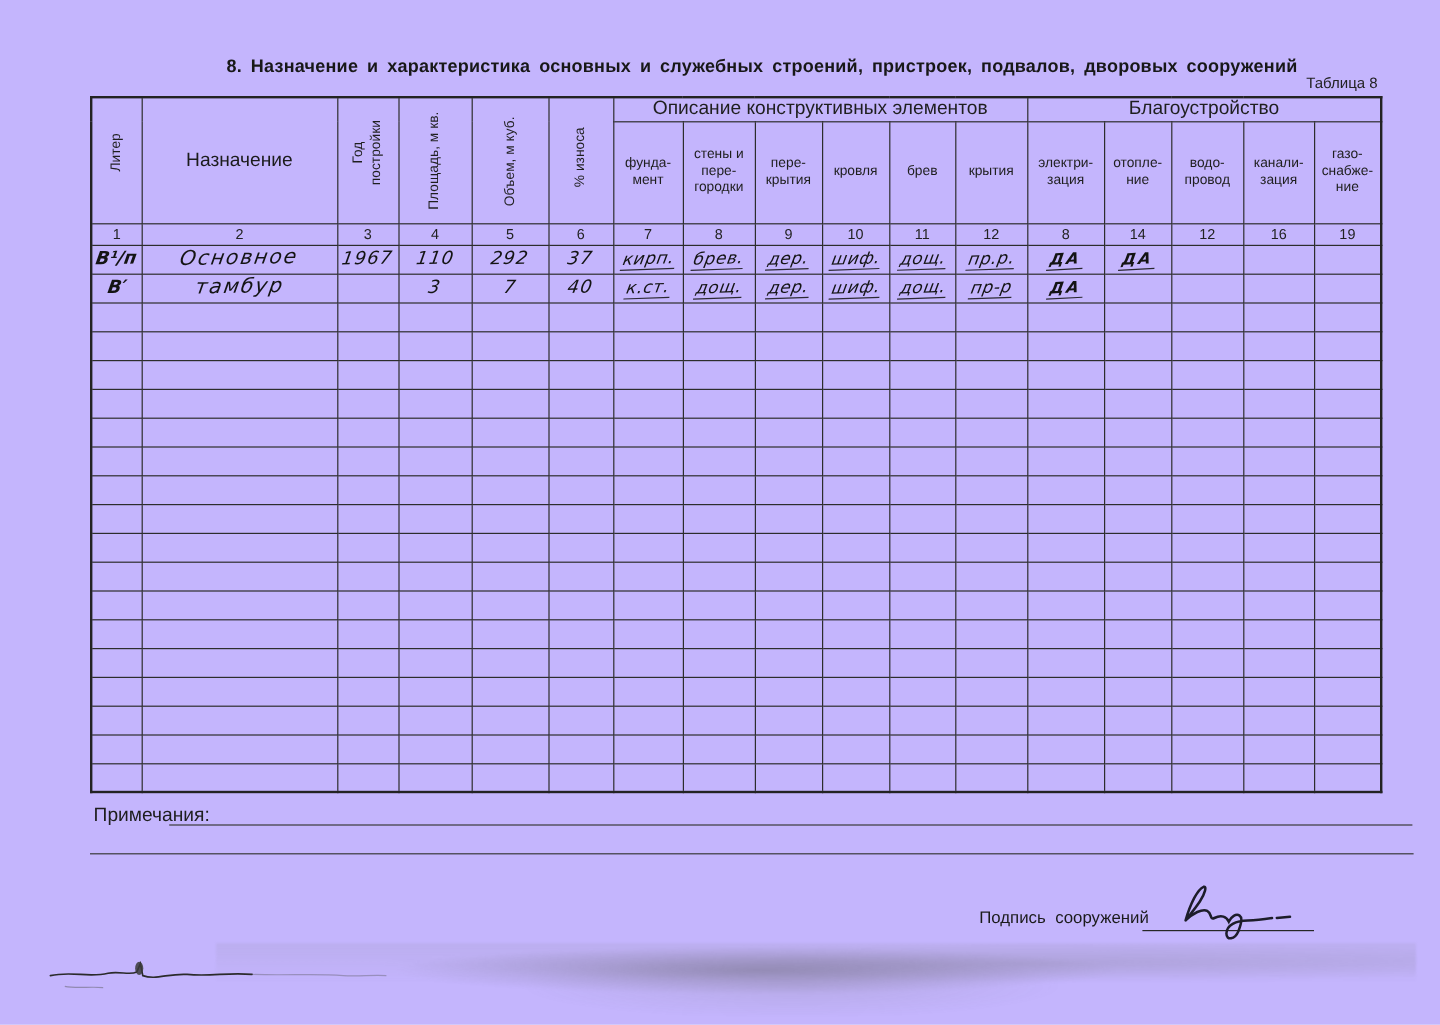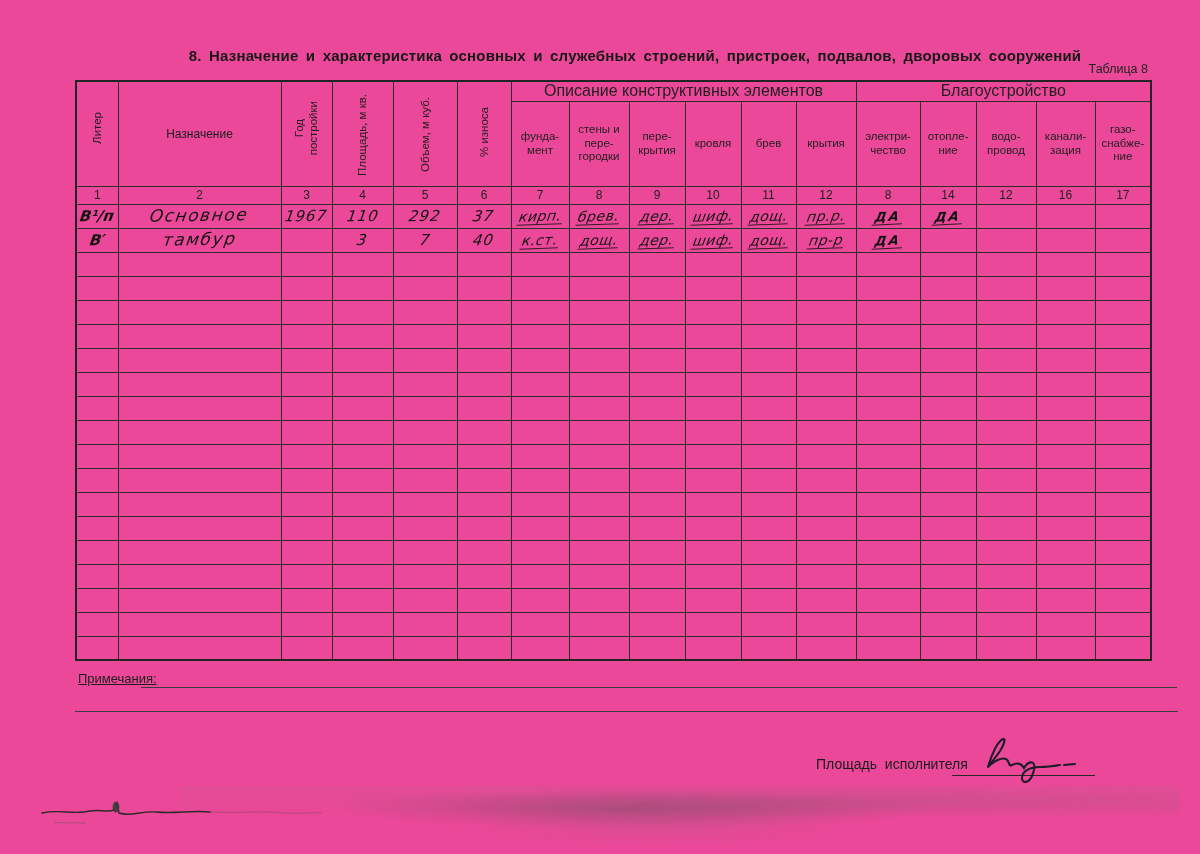--- a/index.html
+++ b/index.html
@@ -1,20 +1,20 @@
 <!DOCTYPE html>
 <html><head>
 <meta charset="utf-8">
 <style>
   * { margin:0; padding:0; box-sizing:border-box; }
   html,body { width:1200px; height:854px; }
   body { font-family:"Liberation Sans", sans-serif; background:#f4f4f2; }
   .page {
     position:relative; width:1200px; height:854px; overflow:hidden;
-    background:#ec4899;
+    background:#c4b5fd;
     color:#1c1c1c;
   }
 
   
   .title {
     position:absolute; left:115px; right:45px; top:47px;
     text-align:center; font-size:15px; font-weight:bold;
     letter-spacing:.2px; word-spacing:3px; color:#181818;
   }
   .table-label {
@@ -36,21 +36,21 @@
   tr.r-group { height:20px; }
   tr.r-sub   { height:85px; }
   tr.r-num   { height:18px; }
   tr.r-data  { height:24px; }
 
   th.grp { font-size:16px; color:#1f1f1f; }
   th.sub { font-size:11.5px; line-height:1.18; color:#1f1f1f; }
   th.sub span { white-space:pre-line; display:inline-block; }
   td.num { font-size:12px; color:#222; }
 
-  th.naz { vertical-align:top; font-size:12px; }
+  th.naz { vertical-align:top; font-size:16px; }
 
   .vert {
     writing-mode:vertical-rl; transform:rotate(180deg);
     white-space:pre-line; font-size:11.5px; line-height:1.25;
     display:inline-block; color:#1f1f1f;
   }
   th.v-bot { vertical-align:bottom; padding-bottom:8px; }
   th.v-top { vertical-align:top; padding-top:6px; }
   th.v-mid { vertical-align:middle; }
 
@@ -68,21 +68,21 @@
     border-bottom:1.5px solid rgba(22,22,22,.88);
     padding:0 1px 1px; transform:skewX(-12deg) rotate(-2deg);
   }
   .hw-da {
     font-size:13px; font-weight:bold; letter-spacing:2px;
     border-bottom:1.6px solid rgba(22,22,22,.9);
     padding:0 2px 1px; transform:skewX(-12deg) rotate(-3deg);
   }
 
   
-  .notes-label { position:absolute; left:78px; top:671px; font-size:13px; color:#1e1e1e;text-decoration:underline; }
+  .notes-label { position:absolute; left:78px; top:671px; font-size:16px; color:#1e1e1e; }
   .notes-line-1 { position:absolute; left:141px; right:23px; top:670px; height:18px;
                   border-bottom:1.8px solid #3a3a3a; }
   .notes-line-2 { position:absolute; left:75px; right:22px; top:694px; height:18px;
                   border-bottom:1.8px solid #3a3a3a; }
 
   
   .sig-label { position:absolute; left:816px; top:756px; font-size:14px; word-spacing:4px; color:#1b1b1b; }
   .sig-line  { position:absolute; left:952px; top:758px; width:143px; height:18px;
                border-bottom:1.6px solid #262626; }
   .sig-svg   { position:absolute; left:978px; top:731px; }
@@ -144,21 +144,21 @@
 мент</span></th>
         <th class="sub"><span>стены и
 пере-
 городки</span></th>
         <th class="sub"><span>пере-
 крытия</span></th>
         <th class="sub"><span>кровля</span></th>
         <th class="sub"><span>брев</span></th>
         <th class="sub"><span>крытия</span></th>
         <th class="sub"><span>электри-
-чество</span></th>
+зация</span></th>
         <th class="sub"><span>отопле-
 ние</span></th>
         <th class="sub"><span>водо-
 провод</span></th>
         <th class="sub"><span>канали-
 зация</span></th>
         <th class="sub"><span>газо-
 снабже-
 ние</span></th>
       </tr>
@@ -172,21 +172,21 @@
         <td class="num">7</td>
         <td class="num">8</td>
         <td class="num">9</td>
         <td class="num">10</td>
         <td class="num">11</td>
         <td class="num">12</td>
         <td class="num">8</td>
         <td class="num">14</td>
         <td class="num">12</td>
         <td class="num">16</td>
-        <td class="num">17</td>
+        <td class="num">19</td>
       </tr>
     </thead>
     <tbody>
         <tr class="r-data">
           <td><span class="hw hw-liter">В¹/п</span></td>
           <td><span class="hw hw-name">Основное</span></td>
           <td><span class="hw hw-num">1967</span></td>
           <td><span class="hw hw-num">110</span></td>
           <td><span class="hw hw-num">292</span></td>
           <td><span class="hw hw-num">37</span></td>
@@ -544,21 +544,21 @@
           <td></td>
           <td></td>
         </tr>
       </tbody>
   </table>
 
   <div class="notes-label">Примечания:</div>
   <div class="notes-line-1"></div>
   <div class="notes-line-2"></div>
 
-  <div class="sig-label">Площадь исполнителя</div>
+  <div class="sig-label">Подпись сооружений</div>
   <div class="sig-line"></div>
   <svg class="sig-svg" width="112" height="58" viewBox="0 0 112 58">
     <path d="M10,36 C14,22 20,10 25,8 C28,7 26,14 22,20 C18,26 13,32 10,36
              C16,30 24,26 28,28 C32,30 30,36 34,34 C40,31 44,33 46,37
              C48,33 52,30 55,32 C58,34 56,40 54,45 C51,52 44,53 44,47
              C44,40 52,36 62,36 C70,36 76,35 82,34 M86,34 L97,33" fill="none" stroke="#1d1d2a" stroke-width="2.1" stroke-linecap="round"></path>
   </svg>
 
   <svg class="artifact-svg" width="310" height="30" viewBox="0 0 310 30">
     <path d="M4,15 C22,11 36,17 52,13 C62,11 70,15 76,12 L79,5 L81,15 C92,19 102,13 118,14 C138,16 152,12 172,14" fill="none" stroke="#2b2b2b" stroke-width="1.4" stroke-linecap="round"></path>

